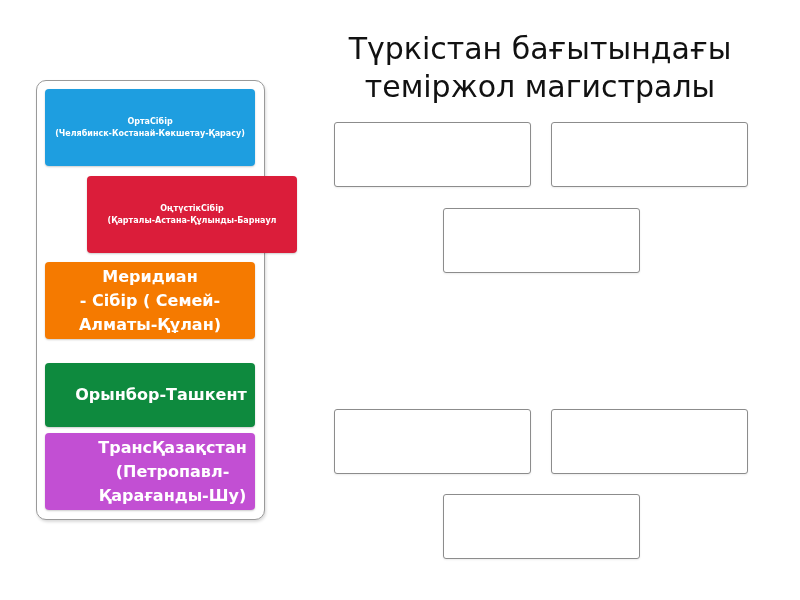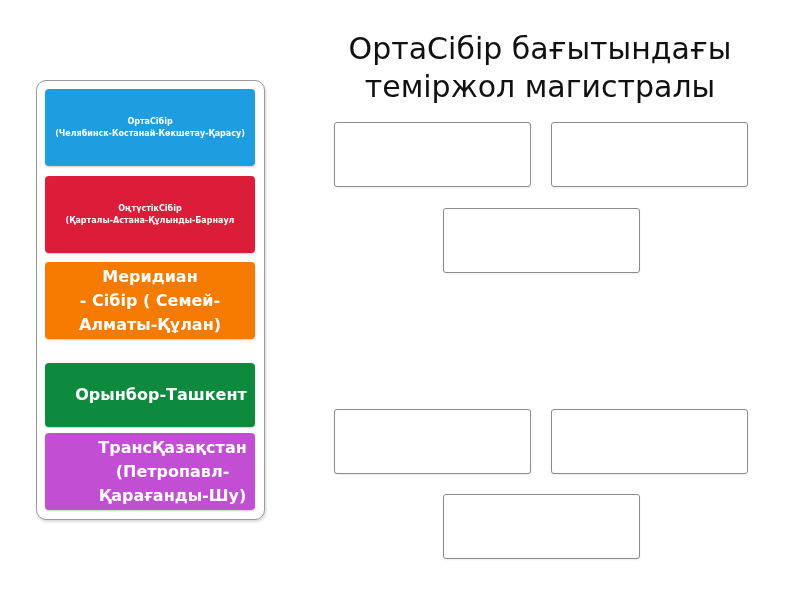--- a/index.html
+++ b/index.html
@@ -20,21 +20,21 @@
       display: flex; align-items: center; justify-content: center;
       text-align: center; cursor: grab;
       box-shadow: 0 1px 2px rgba(0,0,0,0.2);
       padding: 0 3px;
     }
     .card span { white-space: pre-line; display: block; }
     .card.small span { font-size: 8px; line-height: 12px; }
     .card.large span { font-size: 16px; line-height: 24px; }
 
     .card-0 { top: 8px; }
-    .card-1 { top: 95px; }
+    .card-1 { top: 95px; margin-left: 42px; }
     .card-2 { top: 181px; }
     .card-3 { top: 282px; height: 64px; padding-left: 25px; }
     .card-4 { top: 352px; }
 
     .group-title {
       position: absolute; left: 300px; width: 480px; text-align: center;
       font-size: 30px; line-height: 38px; color: #111111; font-weight: normal;
     }
     .group-title span { white-space: pre-line; display: block; }
     .title-0 { top: 30px; }
@@ -69,21 +69,21 @@
       <span>Орынбор-Ташкент</span>
     </div>
     <div class="card large card-4" style="background:#c24fd3;padding-left:48px;">
       <span>ТрансҚазақстан
 (Петропавл-
 Қарағанды-Шу)</span>
     </div>
   </div>
 
   <div class="group-title title-0">
-    <span>ОртаСібір бағытындағы
+    <span>Түркістан бағытындағы
 теміржол магистралы</span>
   </div>
   <div class="drop-zone" style="left:334px; top:122px;"></div>
   <div class="drop-zone" style="left:551px; top:122px;"></div>
   <div class="drop-zone" style="left:443px; top:208px;"></div>
 
   <div class="drop-zone" style="left:334px; top:409px;"></div>
   <div class="drop-zone" style="left:551px; top:409px;"></div>
   <div class="drop-zone" style="left:443px; top:494px;"></div>
 

